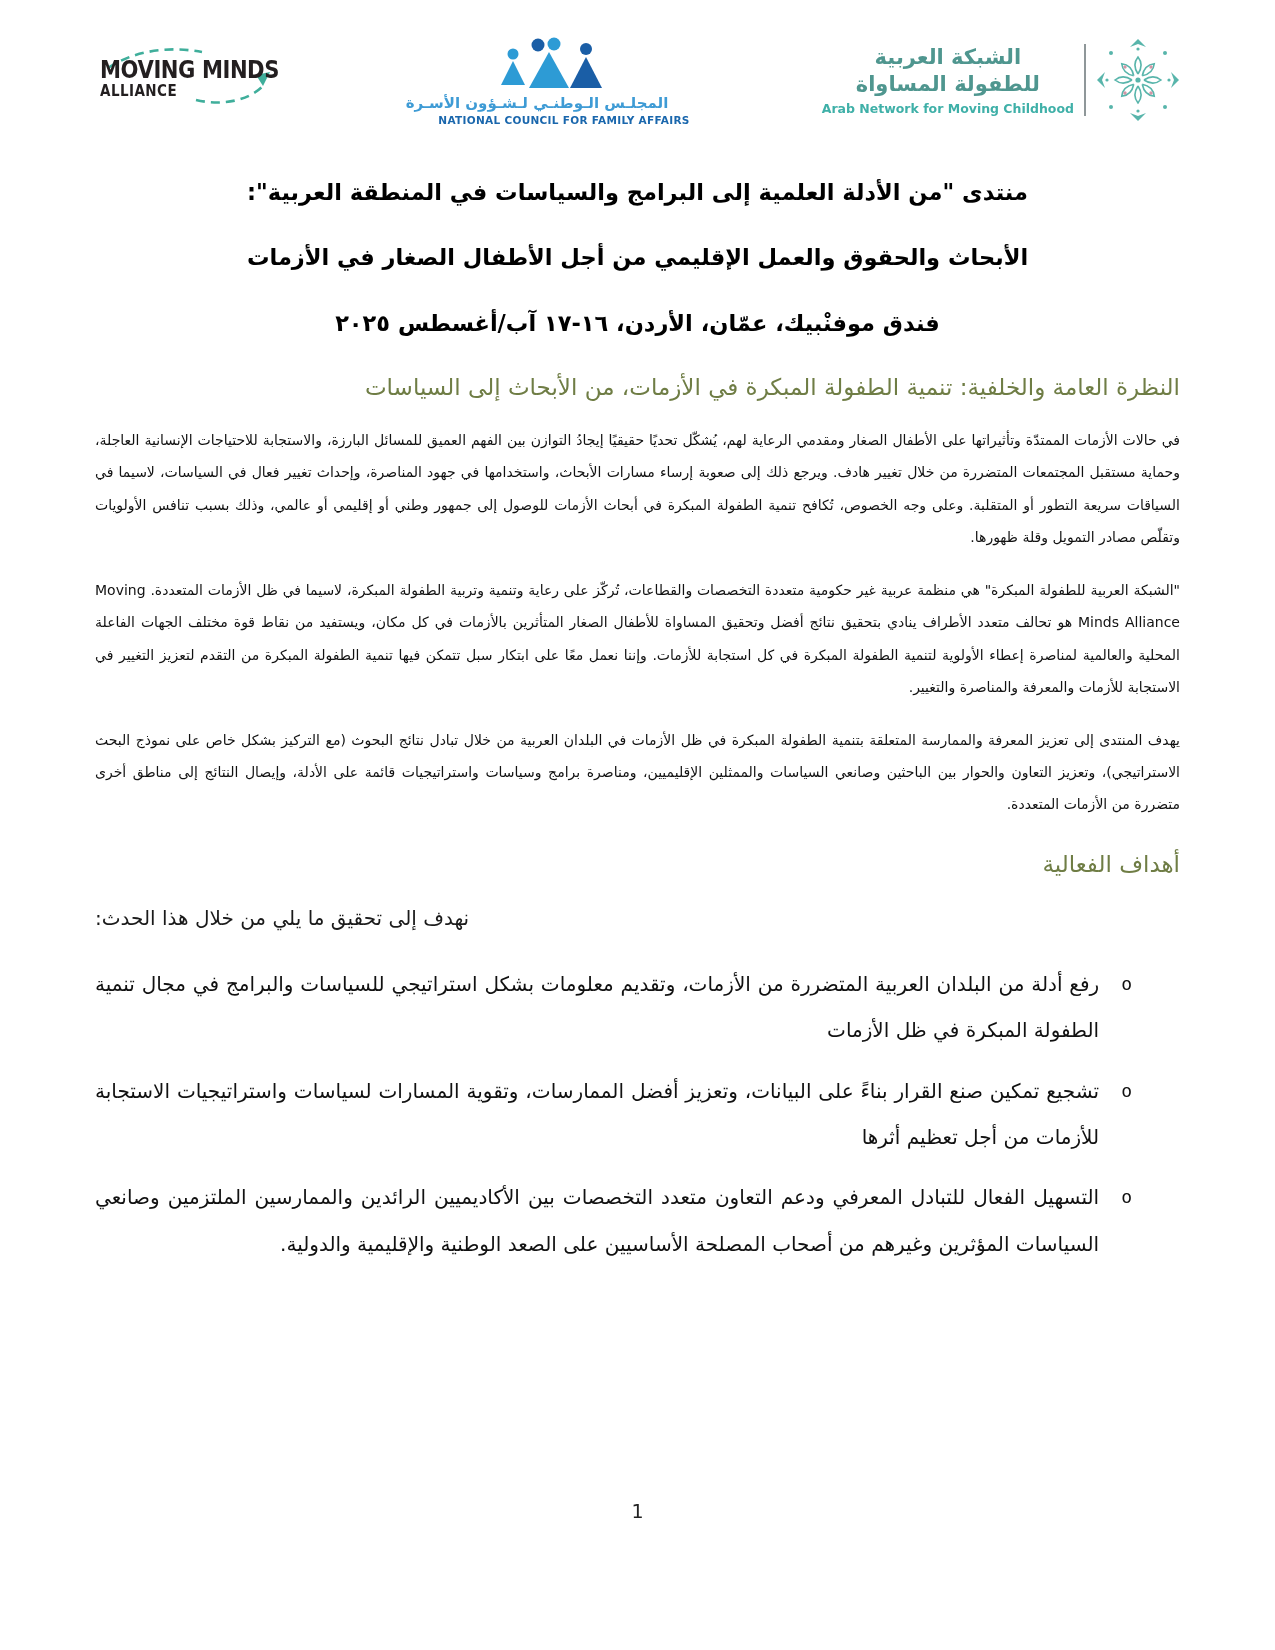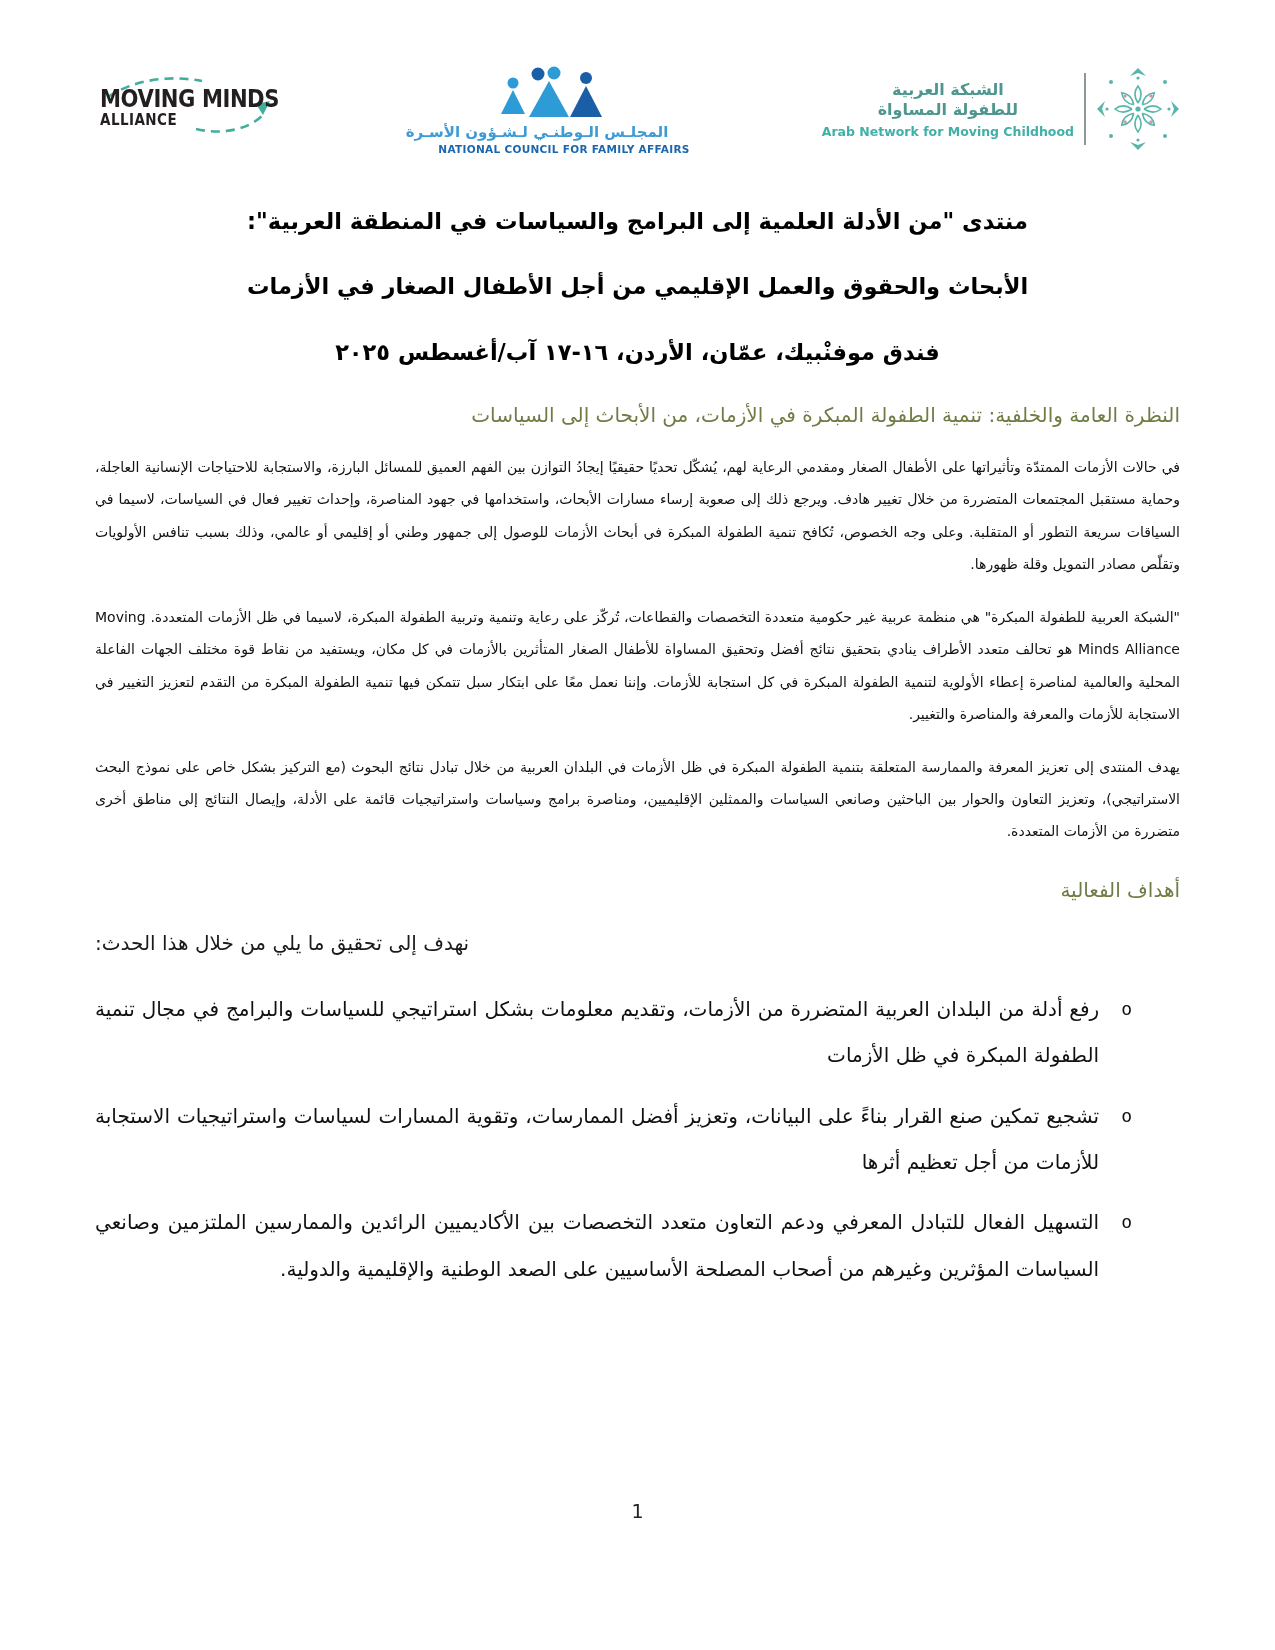--- a/index.html
+++ b/index.html
@@ -1,46 +1,46 @@
 <!DOCTYPE html>
 <html><head>
 <meta charset="utf-8">
 <style>
   * { margin: 0; padding: 0; box-sizing: border-box; }
   html, body { background: #ffffff; }
   body { width: 1275px; height: 1650px; font-family: "DejaVu Sans", sans-serif; color: #1a1a1a; }
   .page { position: relative; width: 1275px; height: 1650px; background: #fff; overflow: hidden; }
 
   
-  .logos { display: flex; justify-content: space-between; align-items: flex-start; padding: 36px 95px 0 100px; height: 130px; margin-top: 29px; }
+  .logos { display: flex; justify-content: space-between; align-items: flex-start; padding: 36px 95px 0 100px; height: 130px; }
 
   .mma { position: relative; width: 185px; height: 70px; margin-top: 8px; }
   .mma .t1 { font-family: "DejaVu Sans", sans-serif; font-weight: bold; font-size: 24px; letter-spacing: -0.5px; color: #231f20; transform: scaleX(0.88); transform-origin: left; margin-top: 12px; white-space: nowrap; }
   .mma .t2 { font-family: "DejaVu Sans", sans-serif; font-weight: bold; font-size: 15px; letter-spacing: 0.5px; color: #231f20; transform: scaleX(0.9); transform-origin: left; margin-top: -2px; }
   .mma svg { position: absolute; left: 0; top: 0; overflow: visible; }
 
   .ncfa { width: 230px; }
   .ncfa svg { display: block; margin: 0 auto; }
   .ncfa .ar { color: #3e9bd5; font-weight: bold; font-size: 15px; margin-top: 2px; white-space: nowrap; }
   .ncfa .en { color: #1a67ad; font-weight: bold; font-size: 10.5px; letter-spacing: 0.3px; margin-top: 2px; white-space: nowrap; }
 
   .anec { display: flex; align-items: center; gap: 10px; margin-top: 2px; }
   .anec .txt { text-align: left; }
-  .anec .ar { color: #4f968f; font-weight: bold; font-size: 16px; line-height: 1.25; text-align: center; white-space: nowrap; }
+  .anec .ar { color: #4f968f; font-weight: bold; font-size: 21px; line-height: 1.25; text-align: center; white-space: nowrap; }
   .anec .en { color: #3fb0a8; font-weight: bold; font-size: 12.5px; margin-top: 4px; white-space: nowrap; }
   .anec .bar { width: 2px; height: 72px; background: #8f9799; }
   .anec svg { overflow: visible; }
 
   
   .content { direction: rtl; margin: 0 95px; width: 1085px; }
 
   .title { text-align: center; font-weight: bold; font-size: 22.5px; color: #000; margin-top: 48px; }
   .title .tl { margin-bottom: 36px; line-height: 1.3; }
 
-  h2.sec { color: #6f7d45; font-size: 20px; font-weight: normal; text-align: right; }
+  h2.sec { color: #6f7d45; font-size: 23px; font-weight: normal; text-align: right; }
   .sec-overview { margin: 20px 0 24px; }
   .sec-purpose  { margin: 48px 0 20px; }
   .sec-objectives { margin: 30px 0 18px; }
 
   p.body { font-size: 14px; line-height: 2.32; text-align: justify; margin-bottom: 20px; color: #111; }
   p.intro { font-size: 20px; line-height: 2.3; text-align: left; margin: 18px 0 20px; }
 
   .bullets { margin-top: 6px; }
   .bullet { display: flex; gap: 22px; padding-right: 48px; margin-bottom: 14px; }
   .bullet .marker { font-family: "DejaVu Sans Mono", monospace; font-size: 18px; line-height: 2.55; color: #111; flex: 0 0 auto; }

